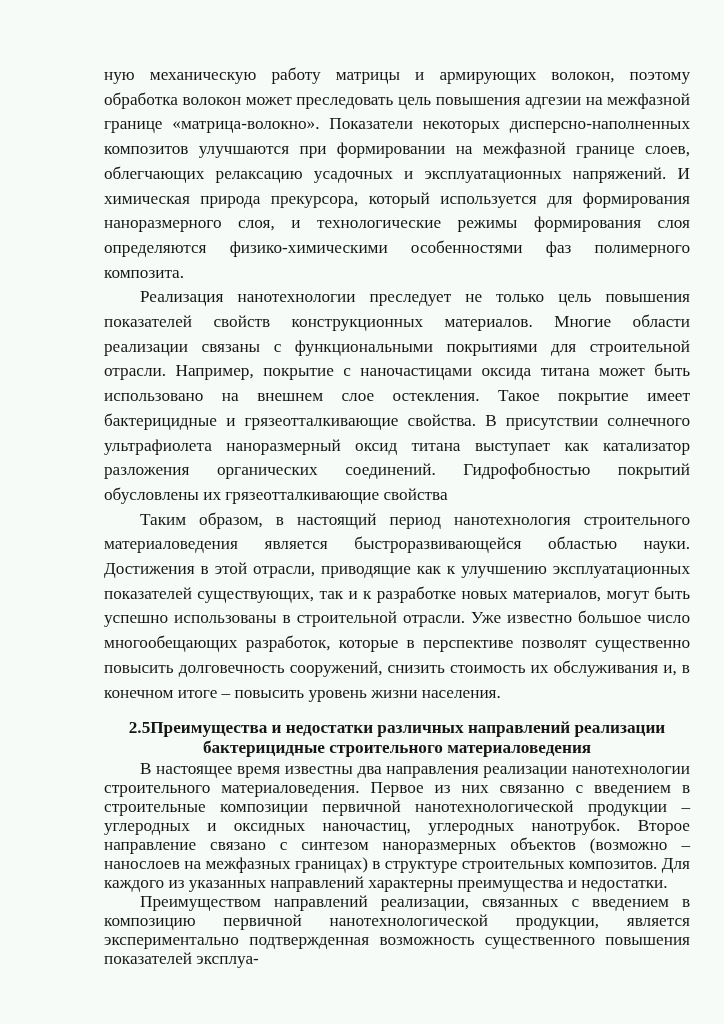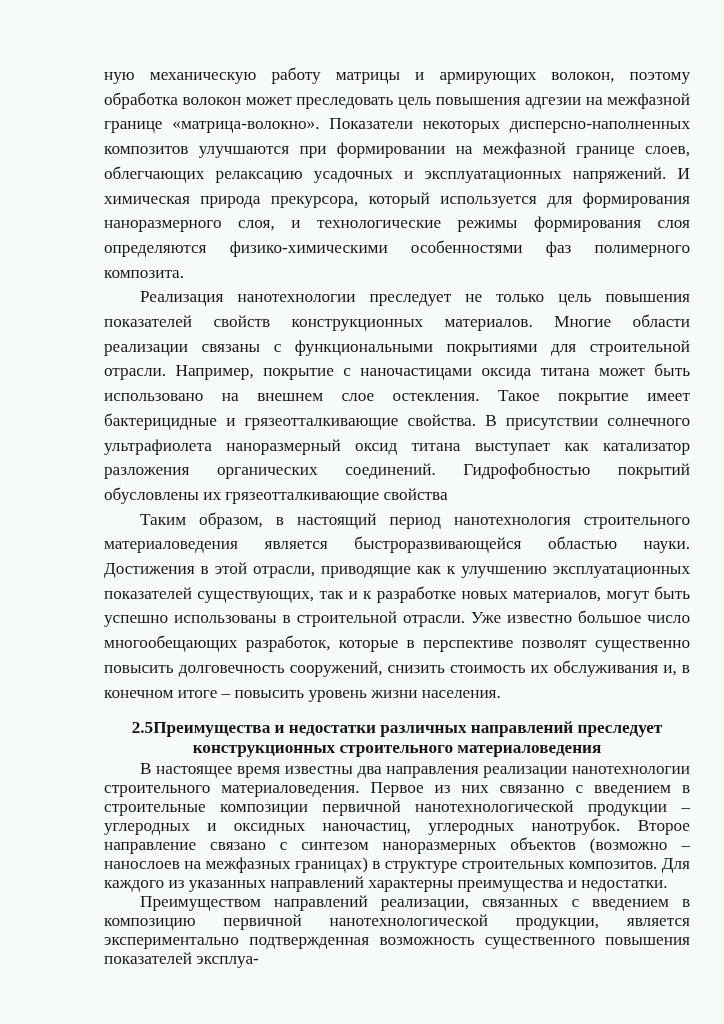--- a/index.html
+++ b/index.html
@@ -51,22 +51,22 @@
 
 <div class="page">
 
   <div class="section1">
     <p class="para">ную механическую работу матрицы и армирующих волокон, поэтому обработка волокон может преследовать цель повышения адгезии на межфазной границе «матрица-волокно». Показатели некоторых дисперсно-наполненных композитов улучшаются при формировании на межфазной границе слоев, облегчающих релаксацию усадочных и эксплуатационных напряжений. И химическая природа прекурсора, который используется для формирования наноразмерного слоя, и технологические режимы формирования слоя определяются физико-химическими особенностями фаз полимерного композита.</p>
     <p class="para indent">Реализация нанотехнологии преследует не только цель повышения показателей свойств конструкционных материалов. Многие области реализации связаны с функциональными покрытиями для строительной отрасли. Например, покрытие с наночастицами оксида титана может быть использовано на внешнем слое остекления. Такое покрытие имеет бактерицидные и грязеотталкивающие свойства. В присутствии солнечного ультрафиолета наноразмерный оксид титана выступает как катализатор разложения органических соединений. Гидрофобностью покрытий обусловлены их грязеотталкивающие свойства</p>
     <p class="para indent">Таким образом, в настоящий период нанотехнология строительного материаловедения является быстроразвивающейся областью науки. Достижения в этой отрасли, приводящие как к улучшению эксплуатационных показателей существующих, так и к разработке новых материалов, могут быть успешно использованы в строительной отрасли. Уже известно большое число многообещающих разработок, которые в перспективе позволят существенно повысить долговечность сооружений, снизить стоимость их обслуживания и, в конечном итоге – повысить уровень жизни населения.</p>
   </div>
 
   <h2 class="heading">
-    <span>2.5Преимущества и недостатки различных направлений преследует</span>
-    <span>конструкционных строительного материаловедения</span>
+    <span>2.5Преимущества и недостатки различных направлений реализации</span>
+    <span>бактерицидные строительного материаловедения</span>
   </h2>
 
   <div class="section2">
     <p class="para indent">В настоящее время известны два направления реализации нанотехнологии строительного материаловедения. Первое из них связанно с введением в строительные композиции первичной нанотехнологической продукции – углеродных и оксидных наночастиц, углеродных нанотрубок. Второе направление связано с синтезом наноразмерных объектов (возможно – нанослоев на межфазных границах) в структуре строительных композитов. Для каждого из указанных направлений характерны преимущества и недостатки.</p>
     <p class="para indent">Преимуществом направлений реализации, связанных с введением в композицию первичной нанотехнологической продукции, является экспериментально подтвержденная возможность существенного повышения показателей эксплуа-</p>
   </div>
 
 </div>
 
 </body></html>

